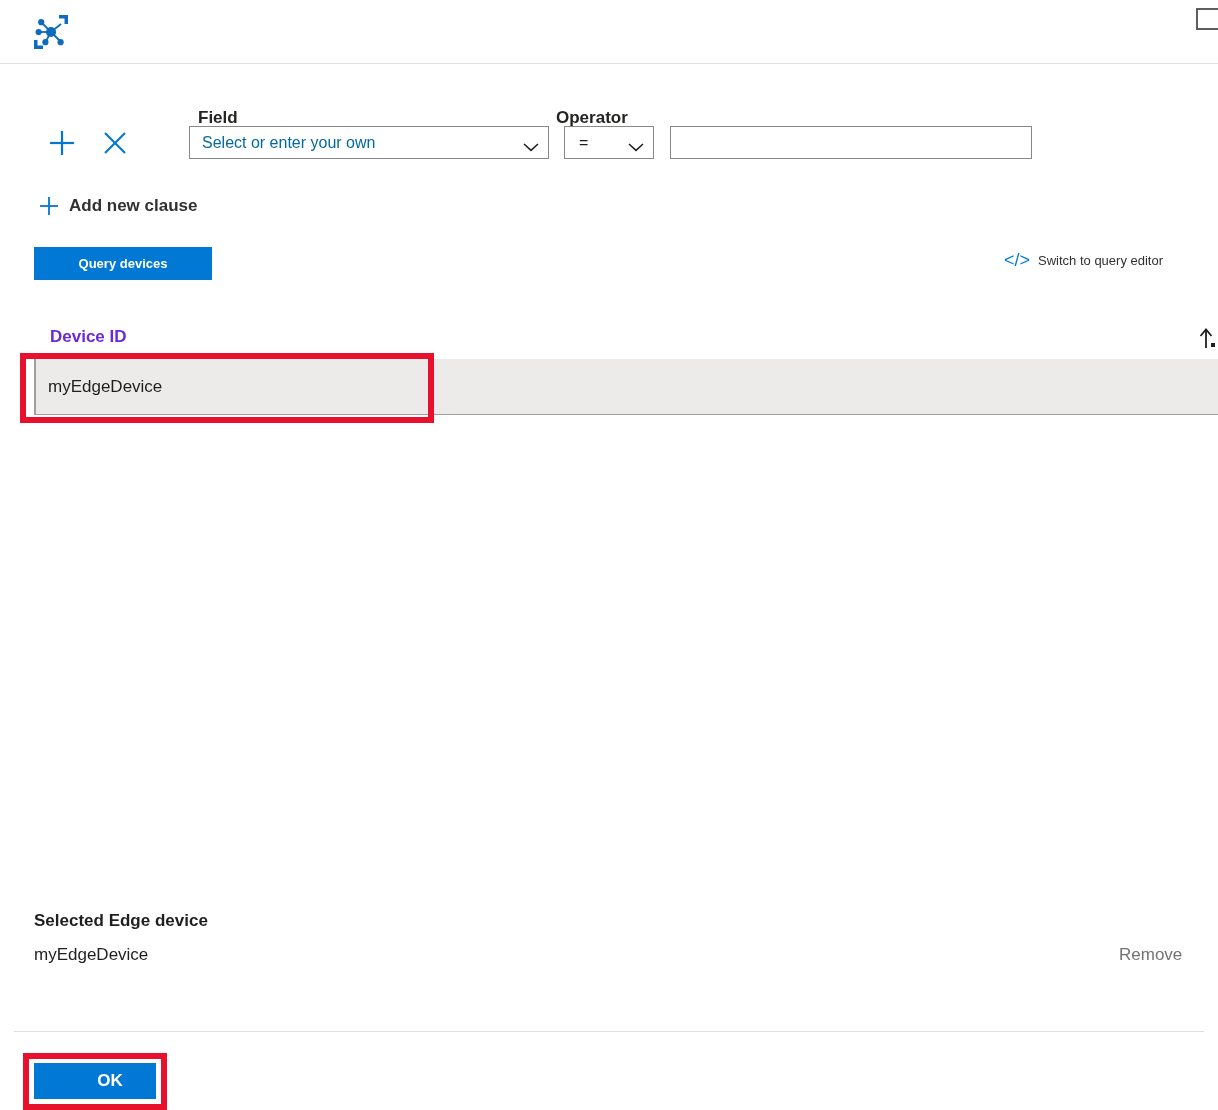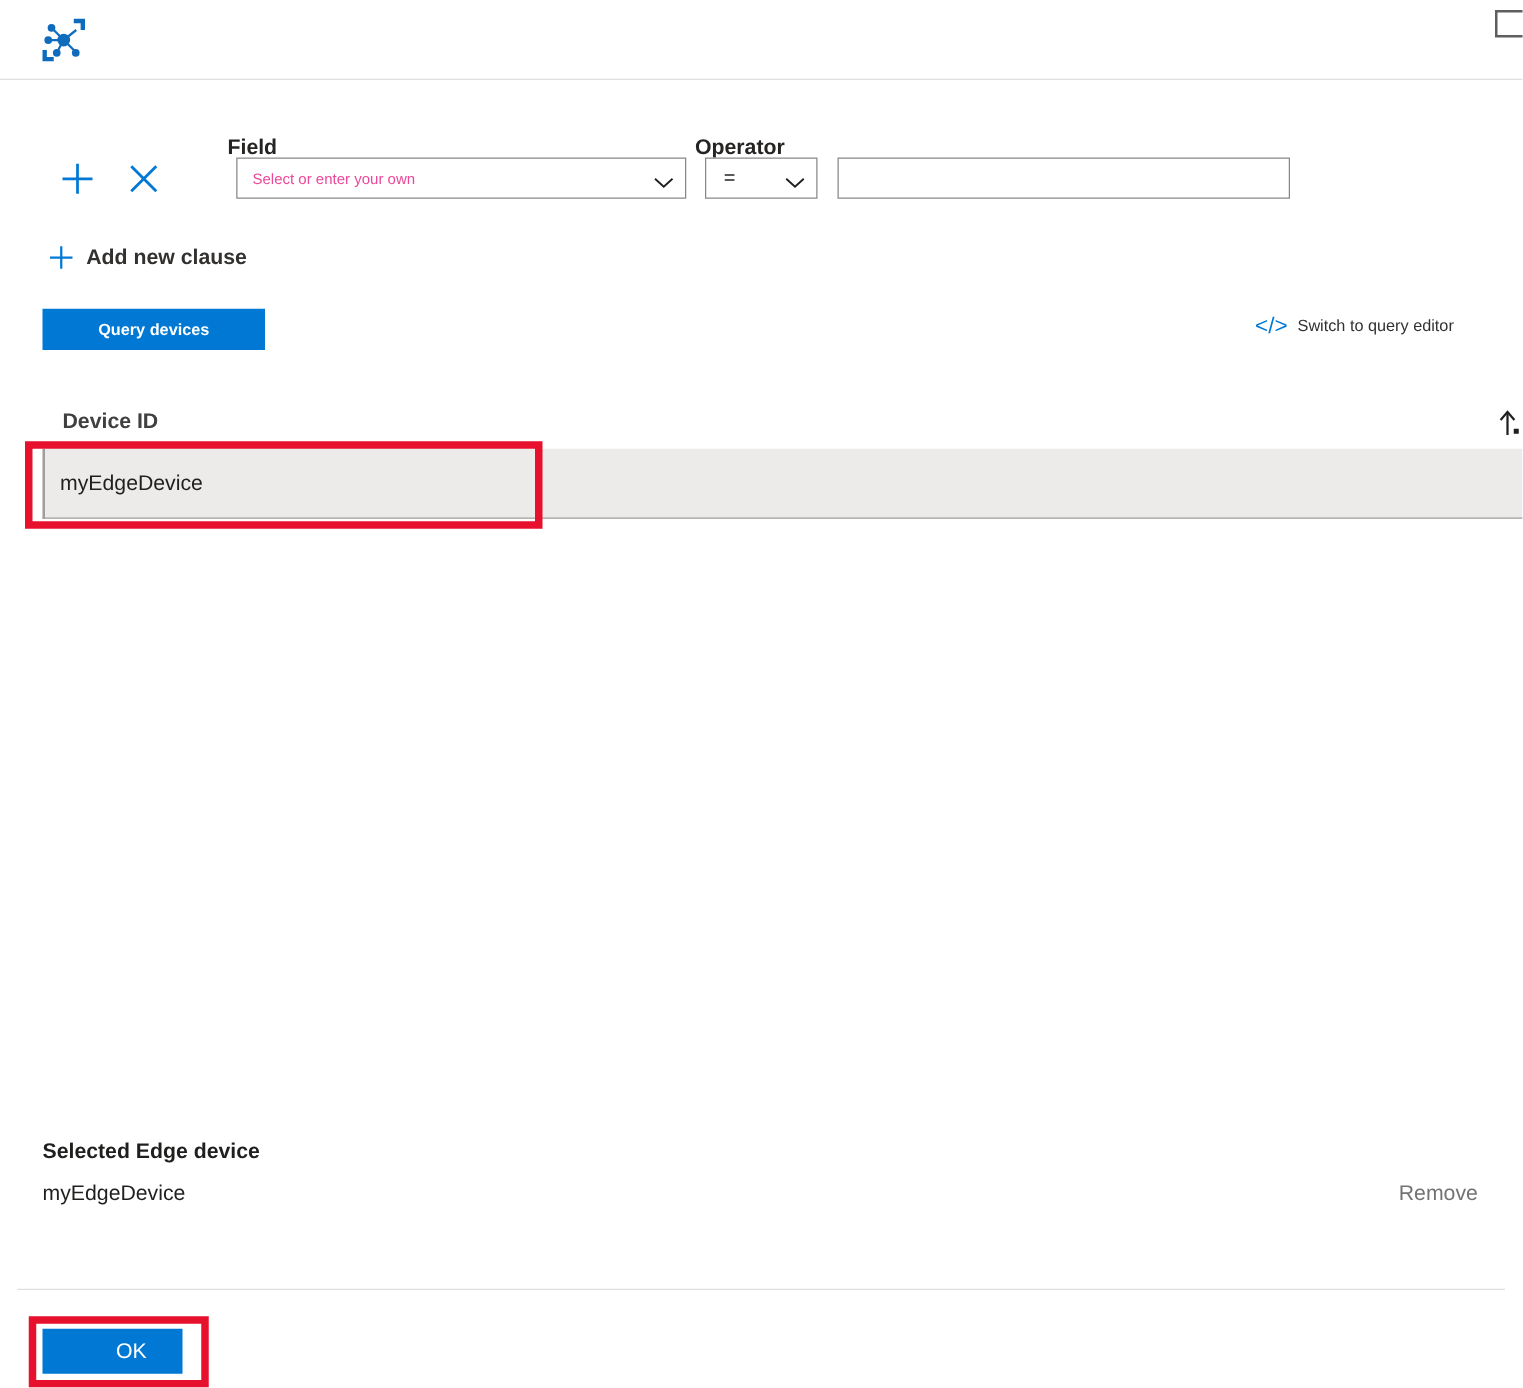--- a/index.html
+++ b/index.html
@@ -63,21 +63,21 @@
     top: 64px;
     width: 1218px;
   }
   .lbl {
     position: absolute;
     font-size: 17px;
     font-weight: bold;
     color: #252423;
     top: 44px;
   }
-  .lbl-field    { left: 182px; }
+  .lbl-field    { left: 198px; }
   .lbl-operator { left: 556px; text-align: center; }
   .lbl-value    { left: 670px; margin-top: 20px; }
   .icon-btn {
     position: absolute;
     width: 30px;
     height: 30px;
     top: 64px;
     cursor: pointer;
   }
   .icon-plus { left: 47px; }
@@ -96,21 +96,21 @@
   }
   .ctrl-field {
     left: 189px;
     width: 360px;
     padding-left: 12px;
     color: #605e5c;
     justify-content: space-between;
     padding-right: 8px;
     cursor: pointer;
   }
-  .ctrl-field .ph { color: #ec4899; font-size: 12px; }
+  .ctrl-field .ph { color: #0369a1; font-size: 16px; }
   .ctrl-operator {
     left: 564px;
     width: 90px;
     padding-left: 14px;
     padding-right: 8px;
     color: #201f1e;
     justify-content: space-between;
     cursor: pointer;
   }
   .ctrl-value {
@@ -198,21 +198,21 @@
     top: 327px;
     width: 1218px;
     height: 27px;
   }
   .th-device-id {
     position: absolute;
     left: 50px;
     top: 0;
     font-size: 17px;
     font-weight: bold;
-    color: #404040;
+    color: #6d28d9;
   }
   .sort-arrow {
     position: absolute;
     left: 1198px;
     top: 0px;
     width: 18px;
     height: 22px;
   }
 
   .grid-row {
@@ -287,27 +287,27 @@
     left: 14px;
     top: 1031px;
     width: 1190px;
     height: 1px;
     background: #e1dfdd;
   }
   .btn-ok {
     position: absolute;
     left: 34px;
     top: 1063px;
-    width: 112px;
+    width: 122px;
     height: 36px;
     background: #0078d4;
     color: #ffffff;
     border: none;
     font-size: 17px;
-    font-weight: normal;
+    font-weight: bold;
     font-family: "Liberation Sans", sans-serif;
     cursor: pointer;
     padding-left: 36px;
   }
 </style>
 </head>
 <body>
 
 <div class="blade-header">
   <div class="header-inner">

